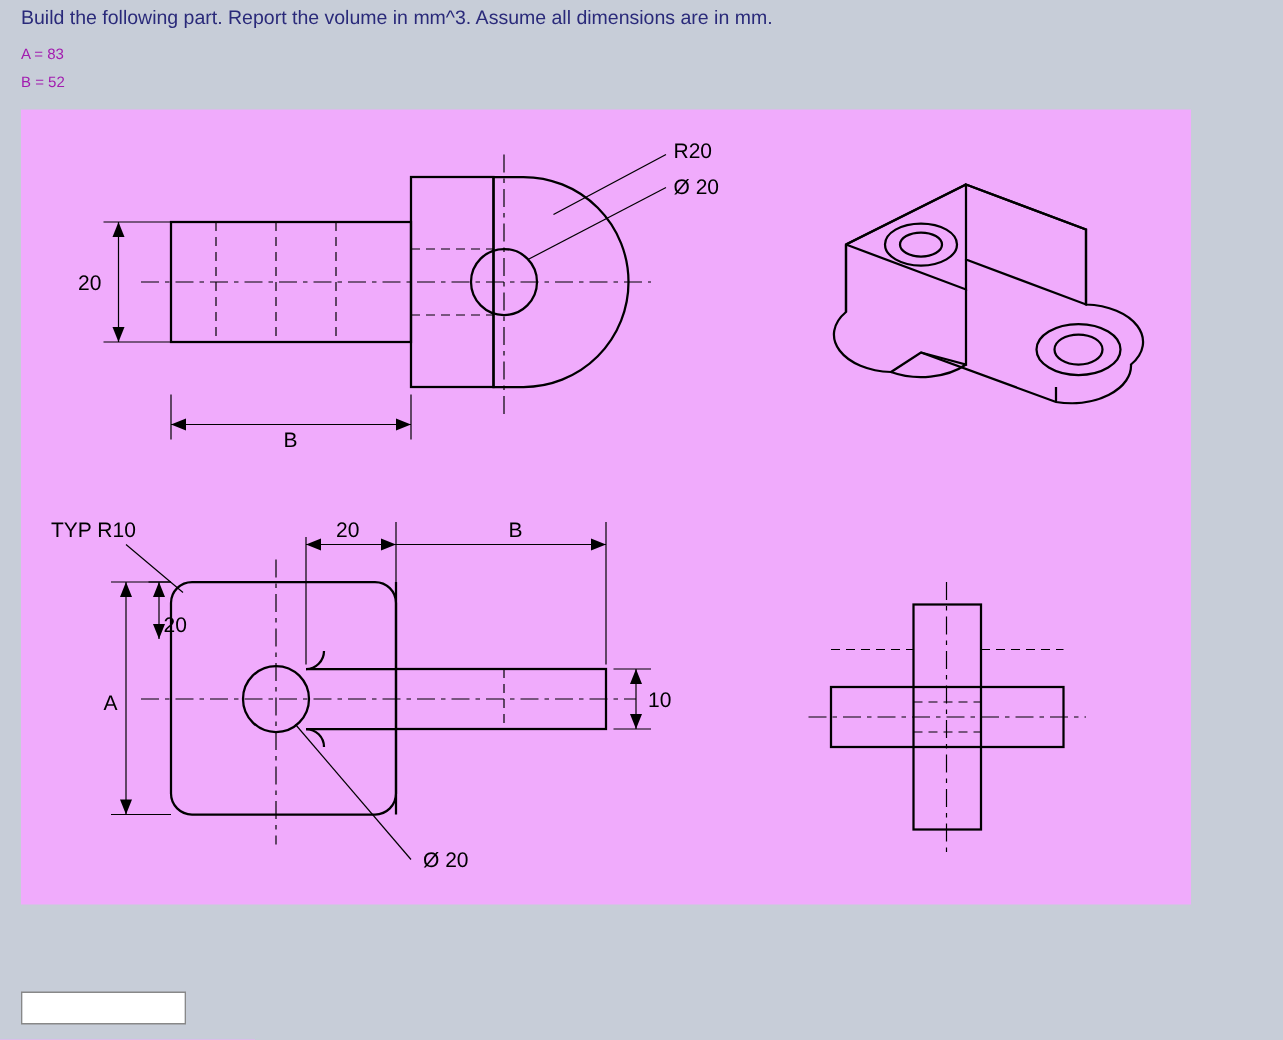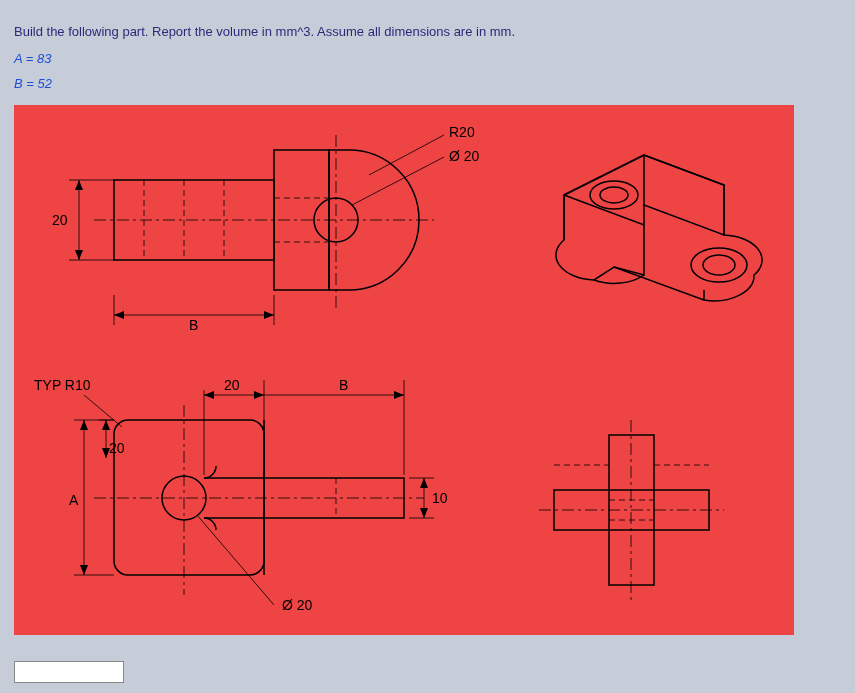--- a/index.html
+++ b/index.html
@@ -7,32 +7,31 @@
       font-family: Arial, sans-serif;
       background: #c7cdd8;
       width: 855px;
       height: 693px;
       overflow: hidden;
       position: relative;
     }
     .question-text {
       color: #2a2a7a;
       font-size: 13px;
-      padding: 20px 14px 4px;
+      padding: 0 14px 4px;
       line-height: 1.8;
     }
     .params {
-      color: #1d4ed8;
-      font-size: 13px;
+      color: #a21caf;
+      font-size: 10px;
       padding: 0 14px;
       line-height: 1.9;
-      font-style: italic;
     }
     .drawing-panel {
-      background: #ef4444;
+      background: #f0abfc;
       margin: 8px 14px 12px;
       width: 780px;
       height: 530px;
       position: relative;
     }
     svg { display: block; }
     .dim-text {
       font-family: Arial, sans-serif;
       font-size: 14px;
       fill: #000;

